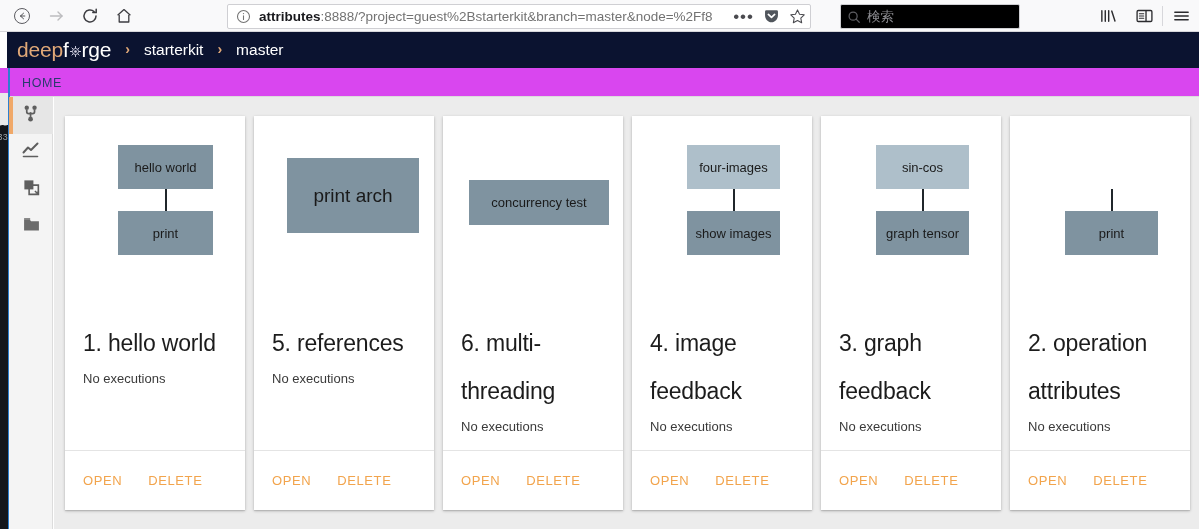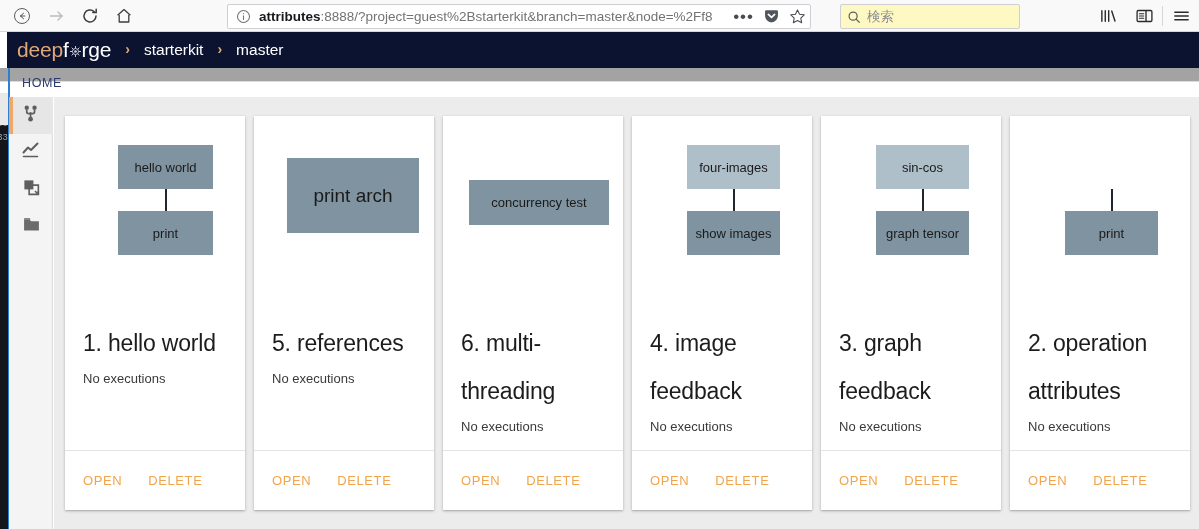--- a/index.html
+++ b/index.html
@@ -48,21 +48,21 @@
   .url-text .host { color: #19191d; font-weight: 600; }
   .url-icons { display: flex; align-items: center; gap: 9px; padding-left: 8px; flex: 0 0 auto; }
   .url-icons span { display: flex; align-items: center; color: #4a4a4f; }
   .dots { letter-spacing: 1px; font-size: 17px; color: #5b5b5f; line-height: 10px; }
   .pocket-ico { width: 17px; height: 17px; }
   .star-ico { width: 17px; height: 17px; }
 
   .searchbar {
     position: absolute; left: 840px; top: 4px;
     width: 180px; height: 25px;
-    background: #fef9c3;
+    background: #000000;
     border: 1px solid #cfcfd3;
     border-radius: 2px;
     display: flex; align-items: center;
     padding: 0 6px;
   }
   .searchbar .mag { color: #5e5e63; display: flex; margin-right: 6px; }
   .search-ph { font-size: 13.5px; color: #8c8c91; }
 
   .chrome-right {
     position: absolute; right: 0; top: 0;
@@ -101,22 +101,22 @@
   .gear-o svg { position: absolute; left: 0; top: 0; }
   .crumb-sep {
     color: #e0a878; font-size: 14px; font-weight: bold;
     margin: 0 14px; transform: translateY(-1px);
   }
   .crumb { color: #ffffff; font-size: 15.5px; }
 
   
   .tabstrip {
     position: absolute; top: 68px; left: 0;
-    width: 1199px; height: 14px;
-    background: #a3a3a3;
+    width: 1199px; height: 29px;
+    background: #d946ef;
     border-bottom: 1px solid #dcdcdc;
   }
   .home-tab {
     position: absolute; left: 22px; top: 0;
     height: 29px; display: flex; align-items: center;
     font-size: 12.5px; color: #2a3b6e; letter-spacing: 0.6px;
   }
 
   
   .rail {

